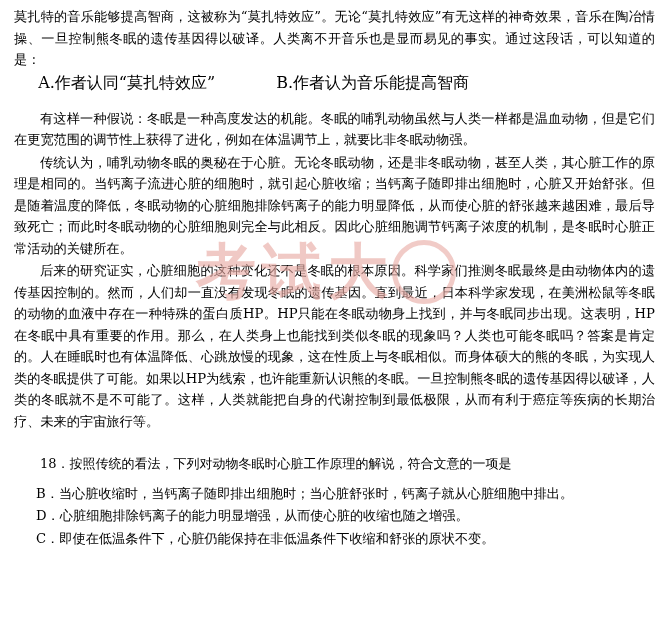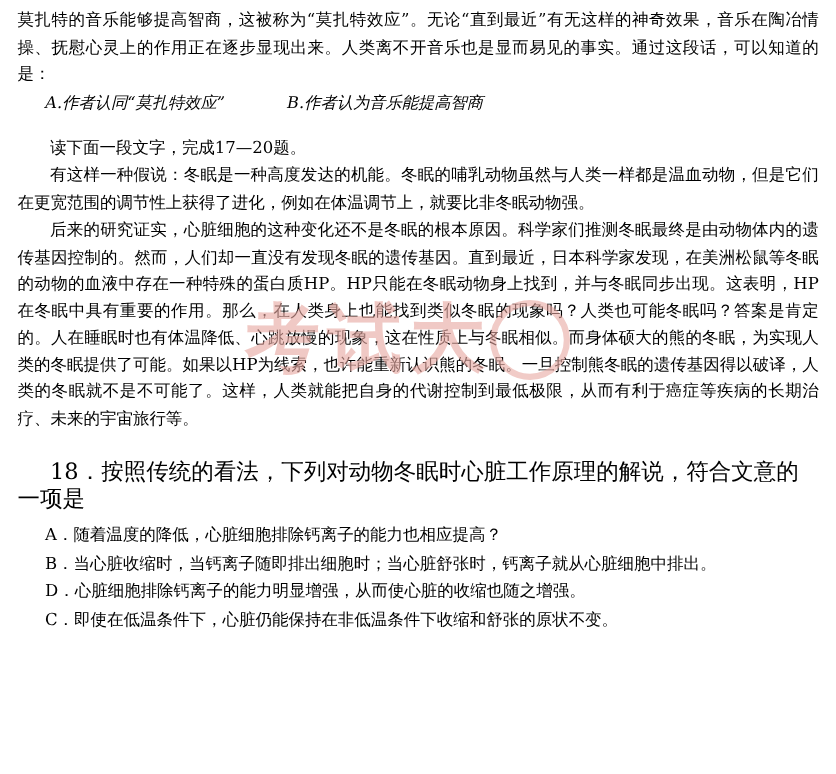--- a/index.html
+++ b/index.html
@@ -27,34 +27,33 @@
     line-height: 21.5px;
     text-align: justify;
     text-justify: inter-ideograph;
     margin: 0 0 1px 0;
     letter-spacing: 0px;
   }
   .indent {
     text-indent: 26px;
   }
   .opts-row {
-    font-size: 13px;
+    font-size: 16px;
     line-height: 22px;
     margin: 0;
     white-space: pre;
-    font-style: italic;
   }
   .opts-row.pad {
     padding-left: 14px;
   }
   .spacer-sm { height: 8px; }
   .spacer-md { height: 14px; }
   .spacer-lg { height: 20px; }
   .q-head {
-    font-size: 18px;
+    font-size: 13px;
     line-height: 21.5px;
     margin: 0;
     text-indent: 26px;
   }
   .choice {
     font-size: 13.2px;
     line-height: 22.5px;
     margin: 0;
     padding-left: 40px;
     text-indent: -18px;
@@ -100,37 +99,36 @@
 </head>
 <body>
 
 <div class="page">
 
   <div class="watermark">
     <div class="wm-text">考试大</div>
     <div class="wm-circle"></div>
   </div>
 
-  <p class="para">莫扎特的音乐能够提高智商，这被称为“莫扎特效应”。无论“直到最近”有无这样的神奇效果，音乐在陶冶情操、抚慰心灵上的作用正在逐步显现出来。人类离不开音乐也是显而易见的事实。通过这段话，可以知道的是：</p>
+  <p class="para">莫扎特的音乐能够提高智商，这被称为“莫扎特效应”。无论“莫扎特效应”有无这样的神奇效果，音乐在陶冶情操、一旦控制熊冬眠的遗传基因得以破译。人类离不开音乐也是显而易见的事实。通过这段话，可以知道的是：</p>
 
   <p class="opts-row pad">  A.作者认同“莫扎特效应”            B.作者认为音乐能提高智商</p>
 
   <p class="opts-row"></p>
 
   <div class="spacer-md"></div>
 
-  <p class="para indent">读下面一段文字，完成17—20题。</p>
 
   <p class="para indent">有这样一种假说：冬眠是一种高度发达的机能。冬眠的哺乳动物虽然与人类一样都是温血动物，但是它们在更宽范围的调节性上获得了进化，例如在体温调节上，就要比非冬眠动物强。</p>
+  <p class="para indent">传统认为，哺乳动物冬眠的奥秘在于心脏。无论冬眠动物，还是非冬眠动物，甚至人类，其心脏工作的原理是相同的。当钙离子流进心脏的细胞时，就引起心脏收缩；当钙离子随即排出细胞时，心脏又开始舒张。但是随着温度的降低，冬眠动物的心脏细胞排除钙离子的能力明显降低，从而使心脏的舒张越来越困难，最后导致死亡；而此时冬眠动物的心脏细胞则完全与此相反。因此心脏细胞调节钙离子浓度的机制，是冬眠时心脏正常活动的关键所在。</p>
   <p class="para indent">后来的研究证实，心脏细胞的这种变化还不是冬眠的根本原因。科学家们推测冬眠最终是由动物体内的遗传基因控制的。然而，人们却一直没有发现冬眠的遗传基因。直到最近，日本科学家发现，在美洲松鼠等冬眠的动物的血液中存在一种特殊的蛋白质HP。HP只能在冬眠动物身上找到，并与冬眠同步出现。这表明，HP在冬眠中具有重要的作用。那么，在人类身上也能找到类似冬眠的现象吗？人类也可能冬眠吗？答案是肯定的。人在睡眠时也有体温降低、心跳放慢的现象，这在性质上与冬眠相似。而身体硕大的熊的冬眠，为实现人类的冬眠提供了可能。如果以HP为线索，也许能重新认识熊的冬眠。一旦控制熊冬眠的遗传基因得以破译，人类的冬眠就不是不可能了。这样，人类就能把自身的代谢控制到最低极限，从而有利于癌症等疾病的长期治疗、未来的宇宙旅行等。</p>
 
   <div class="spacer-lg"></div>
 
   <p class="q-head">18．按照传统的看法，下列对动物冬眠时心脏工作原理的解说，符合文意的一项是</p>
 
   <div class="spacer-sm"></div>
 
-  <p class="choice">A．随着温度的降低，心脏细胞排除钙离子的能力也相应提高？</p>
   <p class="choice">B．当心脏收缩时，当钙离子随即排出细胞时；当心脏舒张时，钙离子就从心脏细胞中排出。</p>
   <p class="choice">D．心脏细胞排除钙离子的能力明显增强，从而使心脏的收缩也随之增强。</p>
   <p class="choice">C．即使在低温条件下，心脏仍能保持在非低温条件下收缩和舒张的原状不变。</p>
 
 </div>
 
 </body></html>

